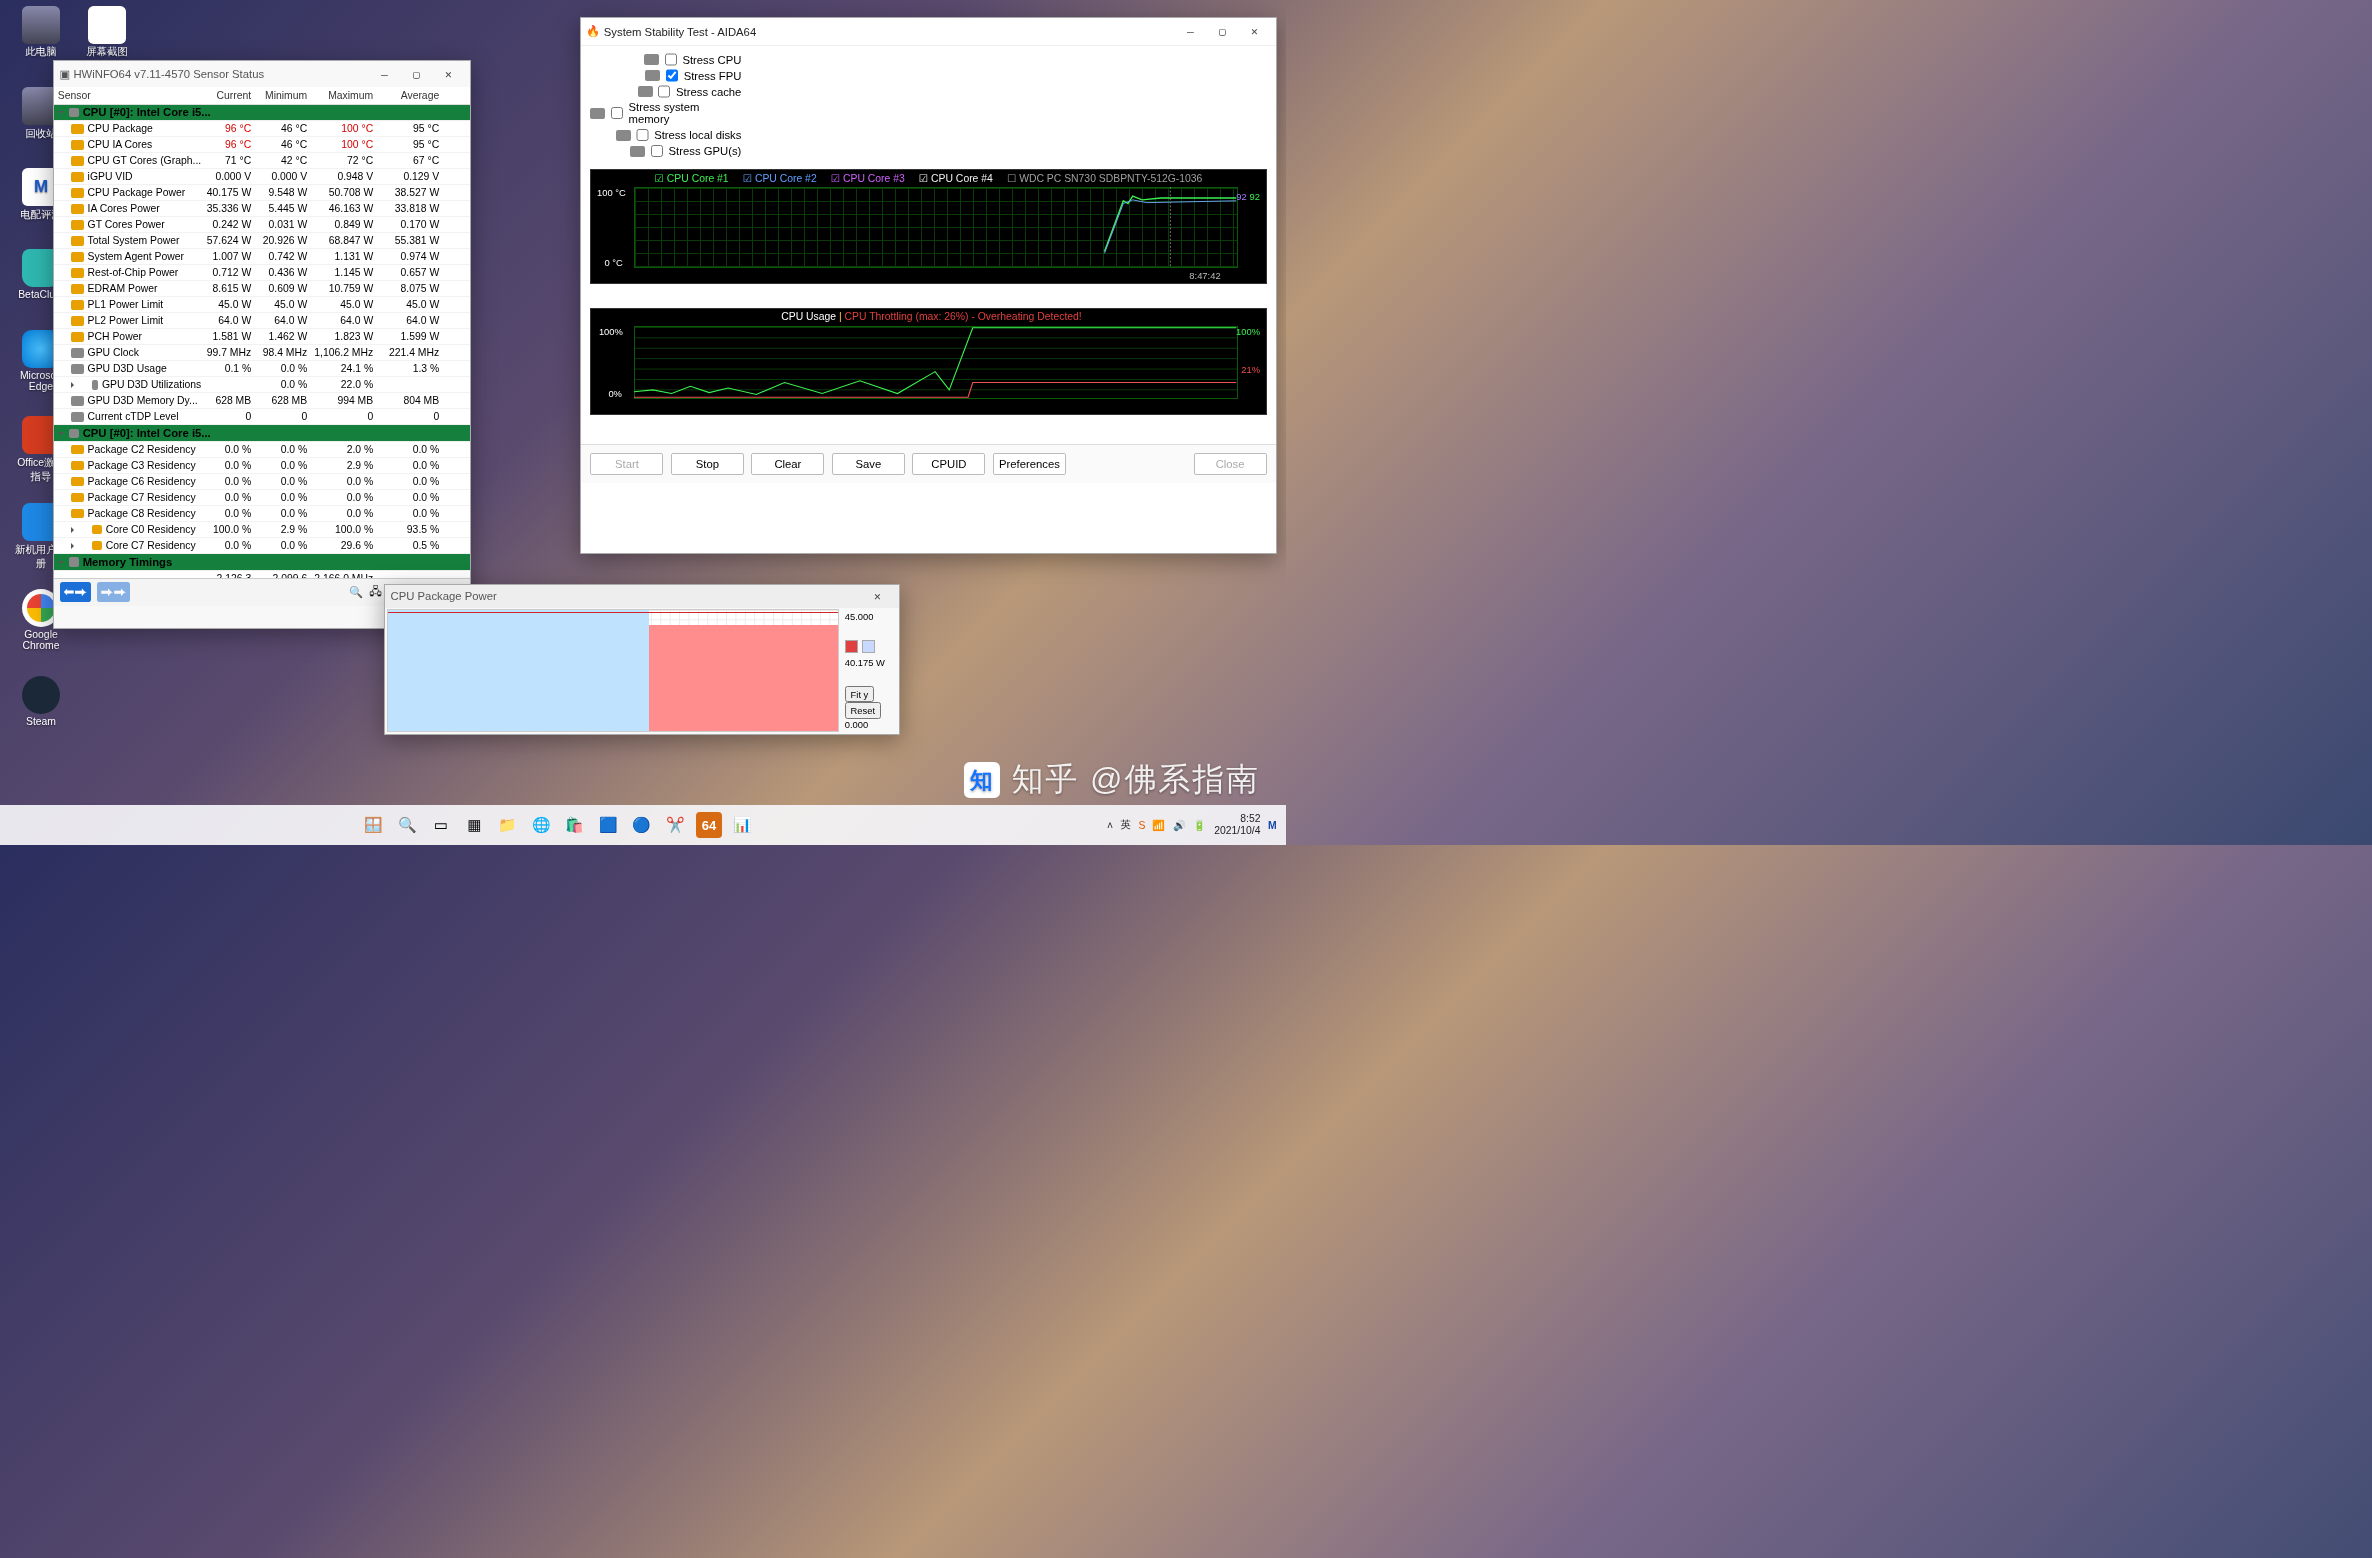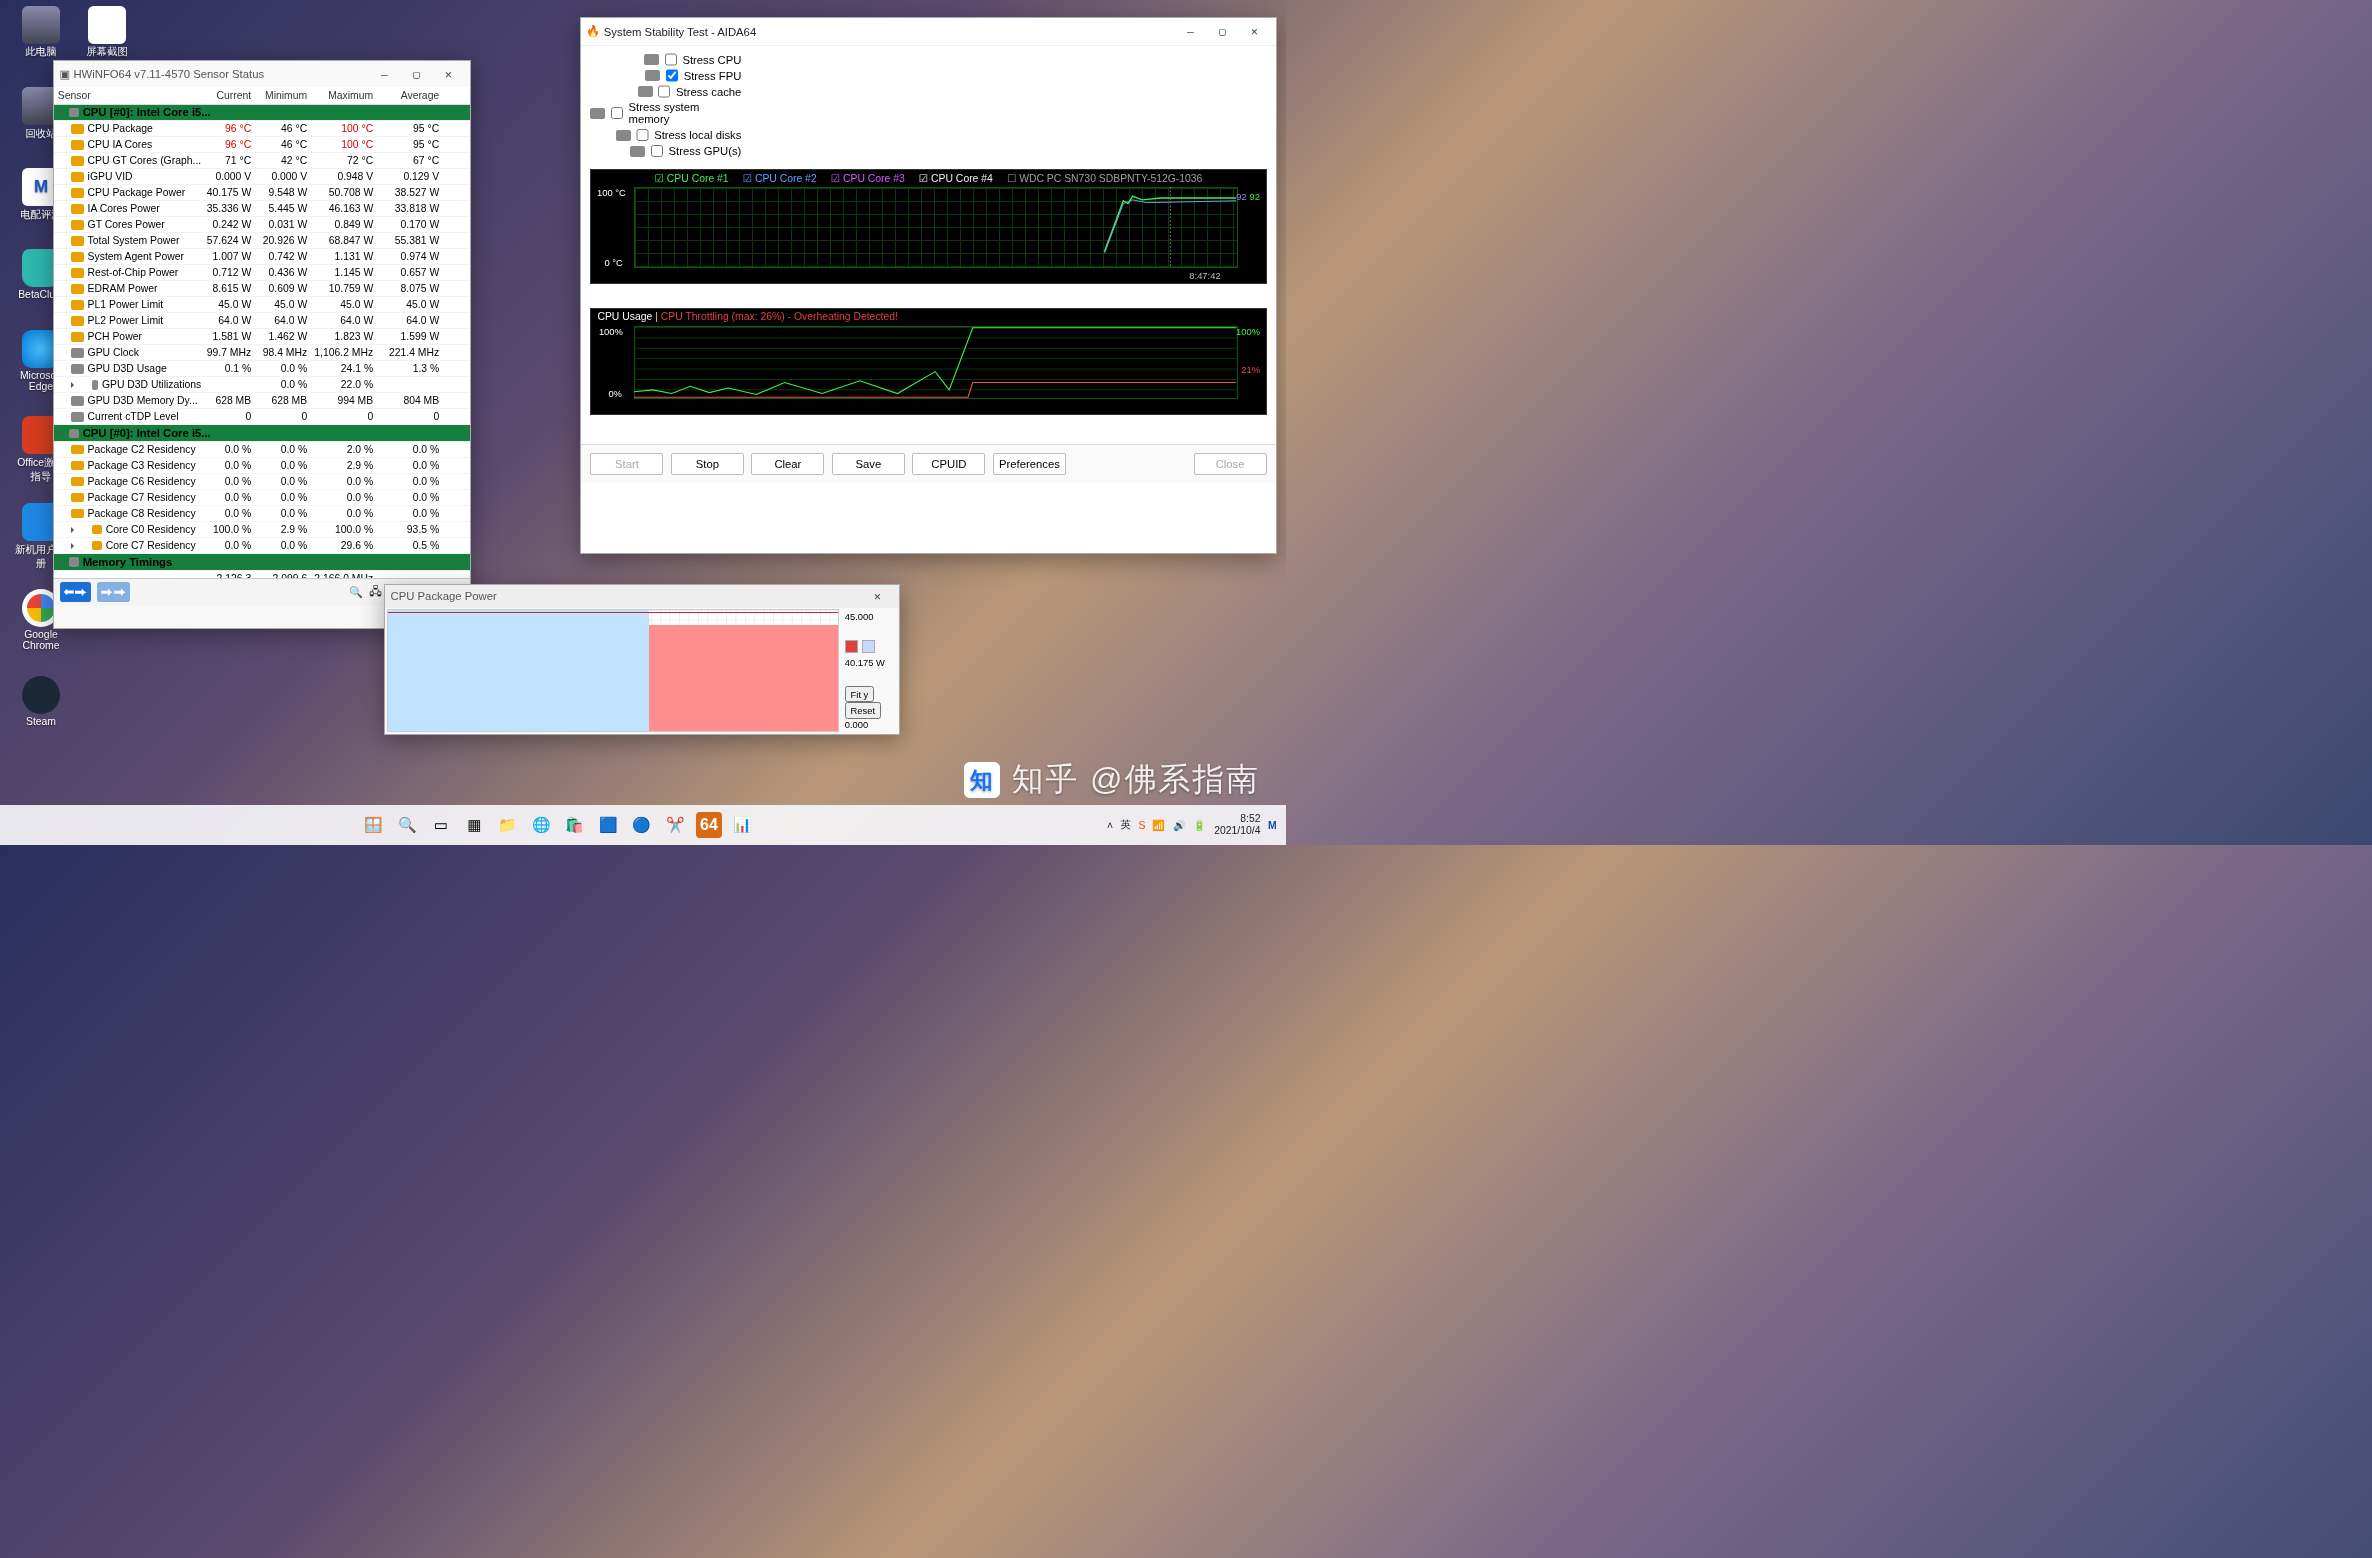--- a/index.html
+++ b/index.html
@@ -66,21 +66,21 @@
 .graph.temp { height: 115px; }
 .graph.cpu { height: 107px; }
 .graph .legend { position: absolute; top: 2.8px; left: 0; right: 0; text-align: center; font-size: 10.4px; color: #ddd; }
 .graph .legend .lg { margin: 0 5.6px; }
 .graph .grid { position: absolute; inset: 17px 28px 15px 43px; background-image: linear-gradient(#0a3a0a 0.9px, transparent 0.9px), linear-gradient(90deg, #0a3a0a 0.9px, transparent 0.9px); background-size: 13px 13px; border: 0.9px solid #0a5a0a; }
 .graph .cpu-grid { position: absolute; inset: 17px 28px 15px 43px; border: 0.9px solid #0a5a0a; background-image: linear-gradient(#0a3a0a 0.9px, transparent 0.9px); background-size: 100% 10.4px; }
 .graph .ylab { position: absolute; font-size: 9.4px; color: #fff; }
 .graph .rlab { position: absolute; font-size: 9.4px; right: 5.6px; }
 .graph .bottom-lab { position: absolute; bottom: 1.9px; right: 45px; font-size: 9.4px; color: #bbb; }
 .graph svg { position: absolute; inset: 17px 28px 15px 43px; width: calc(100% - 72px); height: calc(100% - 32px); }
-.cpu-title { position: absolute; top: 1.9px; left: 0; right: 0; text-align: left; font-size: 10.4px; padding-left: 6px; }
+.cpu-title { position: absolute; top: 1.9px; left: 0; right: 0; text-align: center; font-size: 10.4px; padding-left: 6px; }
 .cpu-title .t1 { color: #fff; } .cpu-title .sep { color: #ffd060; } .cpu-title .warn { color: #e04040; }
 
 .status-row { display: flex; align-items: center; gap: 9.4px; padding: 5.6px 9.4px; font-size: 11.3px; }
 .status-row .lbl { color: #333; }
 .status-row .pill { background: #000; color: #2bd02b; padding: 3.8px 13px; border-radius: 1.9px; font-family: monospace; } .status-row .pill.ok { color: #2bd02b; }
 
 .btnbar { display: flex; gap: 7.5px; padding: 7.5px 9.4px; border-top: 0.9px solid #ddd; background: #fafafa; }
 .btnbar button { flex: 0 0 73px; height: 22.6px; background: #fff; border: 0.9px solid #bbb; border-radius: 1.9px; font-size: 11.3px; }
 .btnbar .gap { flex: 1; }
 .btnbar button:disabled { color: #aaa; }
@@ -499,21 +499,21 @@
     <span class="tb-ico">🪟</span>
     <span class="tb-ico">🔍</span>
     <span class="tb-ico">▭</span>
     <span class="tb-ico">▦</span>
     <span class="tb-ico">📁</span>
     <span class="tb-ico">🌐</span>
     <span class="tb-ico">🛍️</span>
     <span class="tb-ico">🟦</span>
     <span class="tb-ico">🔵</span>
     <span class="tb-ico">✂️</span>
-    <span class="tb-ico" style="background:#d66b14;color:#fff;font-size:16px;font-weight:bold">64</span>
+    <span class="tb-ico" style="background:#d66b14;color:#fff;font-size:13px;font-weight:bold">64</span>
     <span class="tb-ico">📊</span>
   </div>
   <div class="tray">
     <span>˄</span>
     <span>英</span>
     <span style="color:#e05a00">S</span>
     <span>📶</span>
     <span>🔊</span>
     <span>🔋</span>
     <div class="clock">

